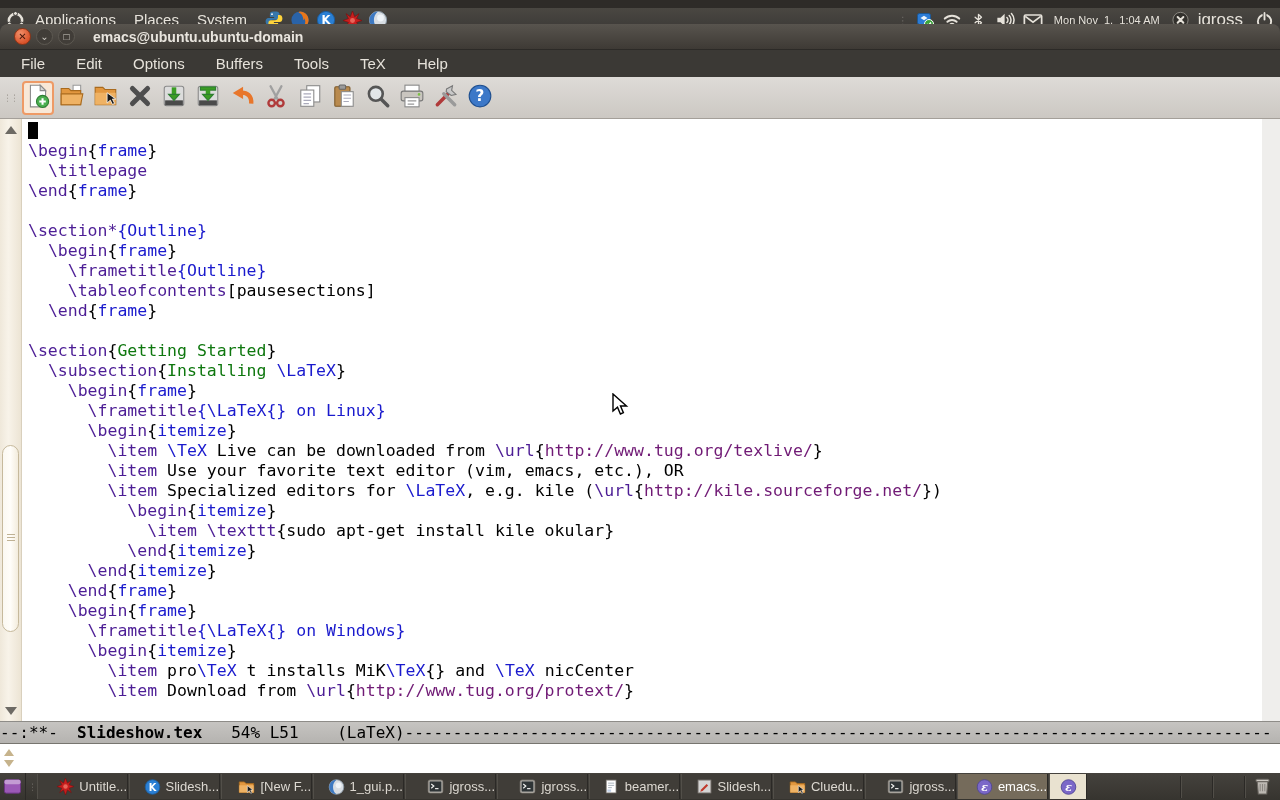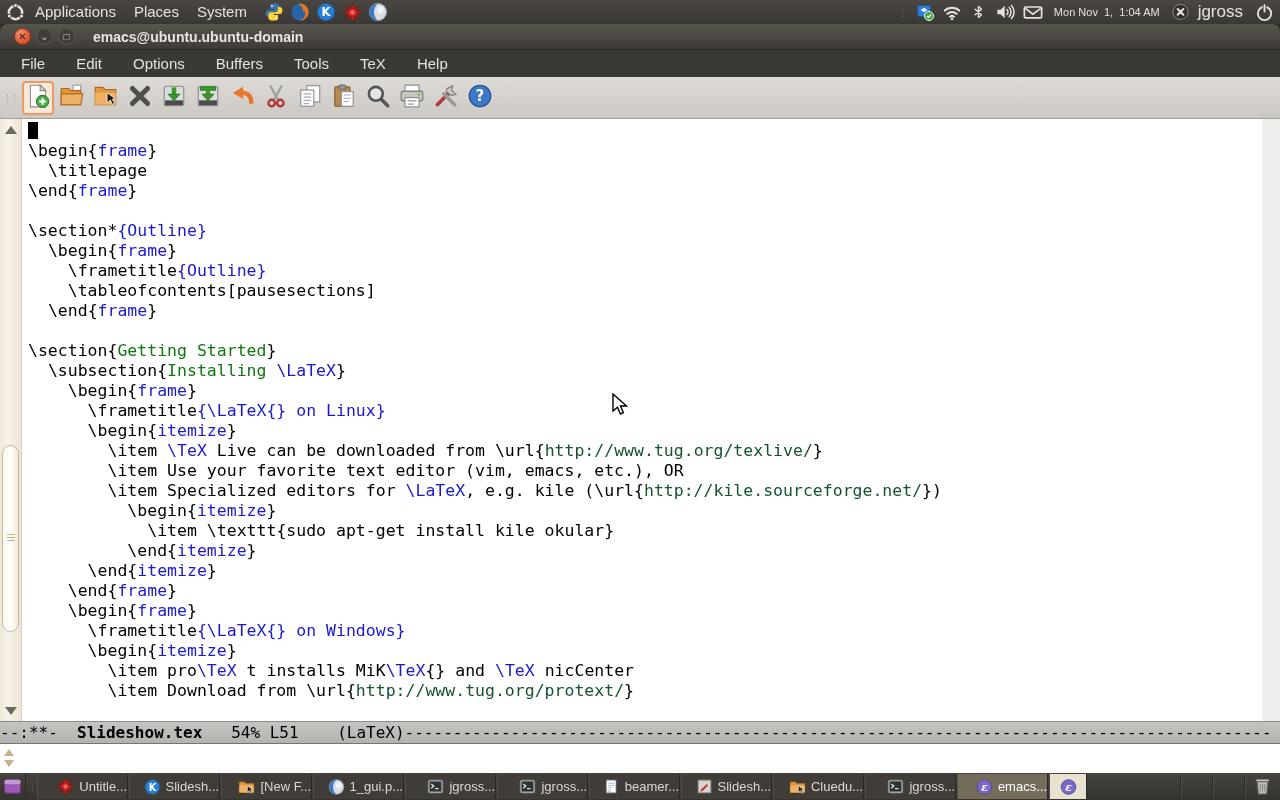--- a/index.html
+++ b/index.html
@@ -1,21 +1,21 @@
 <!DOCTYPE html>
 <html><head>
 <meta charset="utf-8">
 <style>
   * { margin:0; padding:0; box-sizing:border-box; }
   html,body { width:1280px; height:800px; overflow:hidden; }
   body { font-family:"Liberation Sans", sans-serif; }
   #screen { position:relative; width:1280px; height:800px; background:#2e2b28; overflow:hidden; }
 
   
-  #top-panel { position:absolute; left:0; top:0; width:1280px; height:24px;
+  #top-panel { position:absolute; left:0; top:8px; width:1280px; height:24px;
     background:linear-gradient(#4a4742,#3a3835); display:flex; align-items:center; color:#e6e2da; }
   #top-panel .logo { width:22px; height:20px; margin-left:4px; display:flex; align-items:center; justify-content:center; }
   .panel-menu { font-size:15px; padding:0 9px; color:#e6e2da; height:24px; line-height:24px; }
   #panel-launchers { display:flex; align-items:center; gap:5px; margin-left:8px; }
   .launcher { width:21px; height:21px; display:flex; align-items:center; justify-content:center; }
   #panel-spacer { flex:1; }
   #panel-right { display:flex; align-items:center; gap:7px; padding-right:6px; }
   .status-icon { width:20px; height:20px; display:flex; align-items:center; justify-content:center; }
   #clock { font-size:11px; white-space:pre; margin:0 4px; }
   #username { font-size:17px; margin-right:4px; }
@@ -53,24 +53,24 @@
   #sb-thumb .grip { position:absolute; left:4px; top:88px; width:8px; border-top:1px solid #c0b294;
     box-shadow:0 3px 0 #c0b294, 0 6px 0 #c0b294; height:1px; }
   .sb-arrow { position:absolute; left:5px; width:0; height:0; }
   #sb-up { top:7px; border-left:6px solid transparent; border-right:6px solid transparent; border-bottom:8px solid #6d6a64; }
   #sb-down { top:588px; border-left:6px solid transparent; border-right:6px solid transparent; border-top:8px solid #6d6a64; }
 
   #code-lines { position:absolute; left:28px; top:2px; font-family:"DejaVu Sans Mono", monospace;
     font-size:16.5px; line-height:20px; }
   .code-line { height:20px; white-space:pre; }
   .cursor-block { display:inline-block; width:10px; height:17px; background:#000; vertical-align:-3px; }
-  .tok-k { color:#000000; } 
+  .tok-k { color:#4c1d95; } 
   .tok-e { color:#1A1ACD; } 
   .tok-g { color:#0E770E; } 
-  .tok-u { color:#14532d;margin-top:8px; } 
+  .tok-u { color:#701a75;margin-top:8px; } 
   .tok-p { color:#000; }
 
   #modeline { position:absolute; left:0; top:721px; width:1280px; height:23px;
     background:linear-gradient(#c6c4c1,#b5b3b0); border-top:1px solid #8e8c88; border-bottom:1px solid #77756f;
     font-family:"DejaVu Sans Mono", monospace; font-size:16px; line-height:21px; color:#000;
     white-space:pre; overflow:hidden; }
   #modeline .bold { font-weight:bold; }
   #echo-area { position:absolute; left:0; top:744px; width:1280px; height:29px; background:#fff; }
   .mini-arrow { position:absolute; left:4px; width:0; height:0; }
   #mini-up { top:748px; border-left:5px solid transparent; border-right:5px solid transparent; border-bottom:7px solid #cbb realize; }

